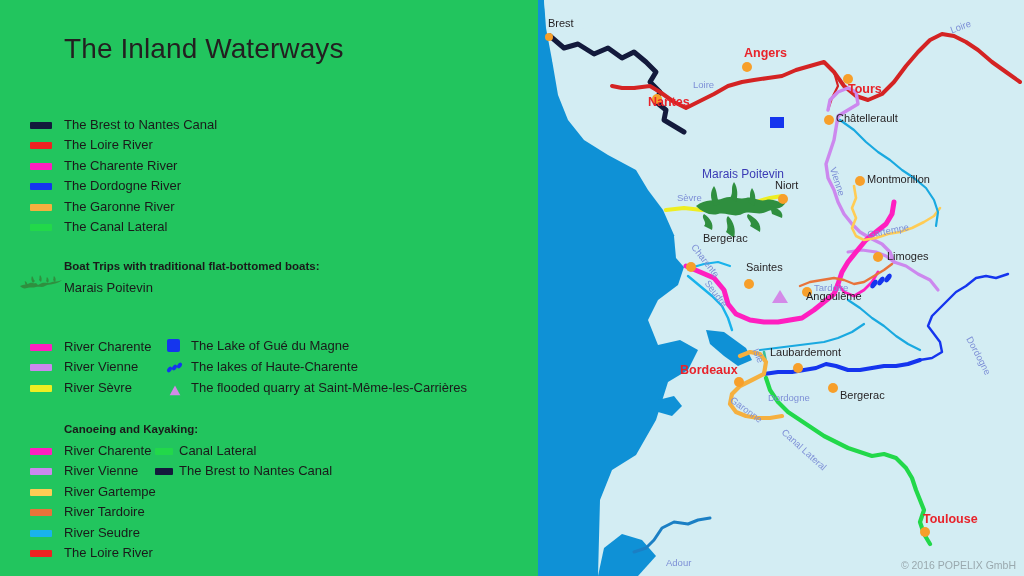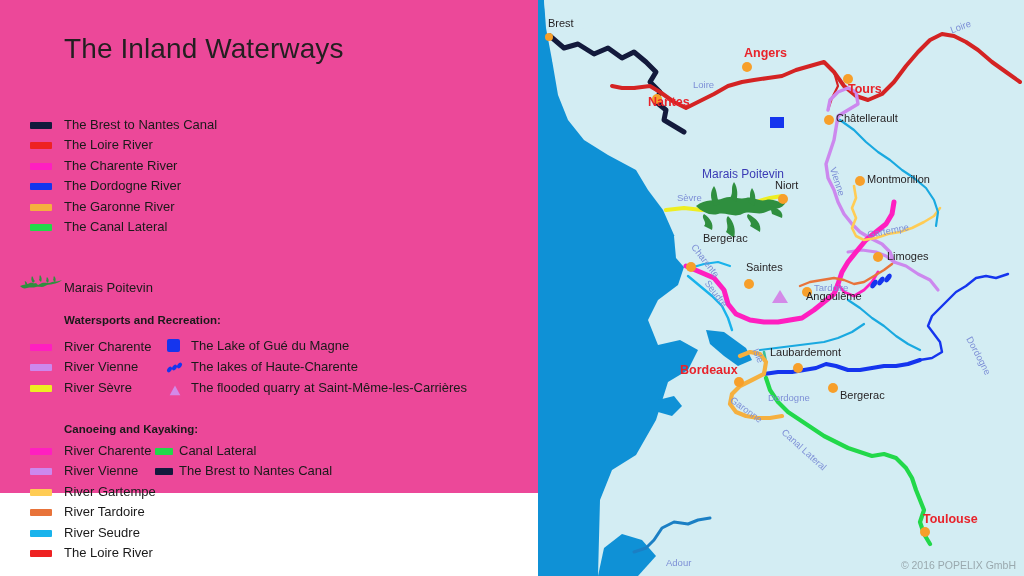--- a/index.html
+++ b/index.html
@@ -7,22 +7,22 @@
     width:1024px;height:576px;
     background:#ffffff;
     font-family:"Liberation Sans", sans-serif;
     overflow:hidden;
     position:relative;
   }
   #root{position:relative;width:1024px;height:576px;}
 
   
   #legend{
-    position:absolute;left:0;top:0;width:538px;height:493px;
-    background:#ec4899;
+    position:absolute;left:0;top:0;width:538px;height:576px;
+    background:#22c55e;
   }
   #map-title{
     position:absolute;left:64px;top:33px;
     font-size:28px;font-weight:400;color:#231f20;
     letter-spacing:0.1px;white-space:nowrap;
   }
 
   .sec-head{
     position:absolute;font-size:11.5px;font-weight:bold;color:#1a1a1a;
     line-height:14.5px;
@@ -86,37 +86,37 @@
     </div>
     <div class="lg-row" style="left:30px;top:200px;">
       <span class="lg-sw" style="background:#f5b03f"></span>
       <span class="lg-lab" style="left:34px">The Garonne River</span>
     </div>
     <div class="lg-row" style="left:30px;top:220px;">
       <span class="lg-sw" style="background:#22d84a"></span>
       <span class="lg-lab" style="left:34px">The Canal Lateral</span>
     </div>
 
+    <div class="sec-head" style="left:64px;top:259px;width:400px;">Boat Trips with traditional flat-bottomed boats:</div>
 
     <div class="marsh-ico" style="left:18px;top:272px;">
       <svg viewBox="0 0 46 22" width="46" height="22" aria-hidden="true">
         <g fill="#2f8f3f">
           <path d="M2 14 C6 12 9 13 12 11 C14 10 15 12 18 11 L20 13 L24 11 C27 10 30 12 34 10 C37 9 40 10 44 8
                    C41 11 38 11 35 12 C32 13 30 12 27 14 C24 16 21 14 18 15 C15 16 12 15 9 16 C6 17 4 16 2 14 Z"></path>
           <path d="M14 4 C16 6 15 8 17 9 L15 11 C13 9 13 6 14 4 Z"></path>
           <path d="M22 3 C24 5 24 8 23 10 L21 8 C22 6 21 5 22 3 Z"></path>
           <path d="M29 5 C31 7 31 9 30 11 L28 9 C29 8 28 6 29 5 Z"></path>
           <path d="M7 9 C9 10 10 12 9 14 L7 12 C8 11 6 10 7 9 Z"></path>
           <path d="M36 4 C38 6 38 8 37 10 L35 8 C36 7 35 5 36 4 Z"></path>
         </g>
       </svg>
     </div>
     <div class="lg-lab" style="left:64px;top:280px;">Marais Poitevin</div>
 
-    <div class="sec-head" style="left:64px;top:313px;width:400px;">Watersports and Recreation:</div>
 
     <div class="lg-row" style="left:30px;top:340px;">
       <span class="lg-sw" style="background:#ff1fc0"></span>
       <span class="lg-lab" style="left:34px">River Charente</span>
     </div>
     <div class="lg-row" style="left:30px;top:360px;">
       <span class="lg-sw" style="background:#cc88ee"></span>
       <span class="lg-lab" style="left:34px">River Vienne</span>
     </div>
     <div class="lg-row" style="left:30px;top:381px;">

